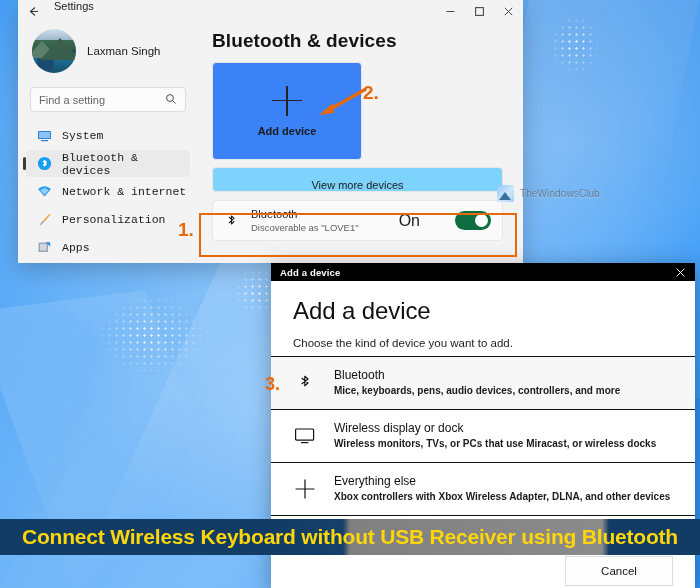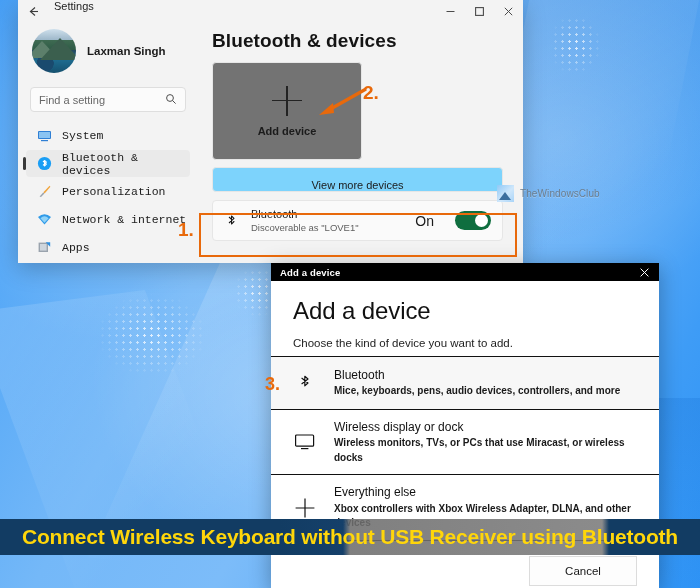--- a/index.html
+++ b/index.html
@@ -129,21 +129,21 @@
   #avatar::before {
     content: ""; position: absolute; left: -6px; top: 12px;
     border-left: 16px solid transparent; border-right: 16px solid transparent;
     border-bottom: 17px solid #5c7f6b;
   }
   #avatar::after {
     content: ""; position: absolute; right: -4px; top: 9px;
     border-left: 20px solid transparent; border-right: 20px solid transparent;
     border-bottom: 22px solid #3b5f4e;
   }
-  #account-name { font-size: 11.5px; color: #1b1b1b; font-weight: 700; }
+  #account-name { font-size: 11.5px; color: #1b1b1b; font-weight: 400; }
 
   #search-box {
     margin: 8px 4px 10px 4px; height: 25px;
     background: #fbfbfb; border: 1px solid #dedede; border-radius: 4px;
     display: flex; align-items: center; padding: 0 8px;
   }
   #search-input {
     border: 0; outline: none; background: transparent;
     font-family: "Liberation Sans", sans-serif; font-size: 11px; color: #5d5d5d;
     flex: 1; min-width: 0;
@@ -162,21 +162,21 @@
     content: ""; position: absolute; left: -3px; top: 7px;
     width: 3px; height: 13px; background: #3a3a3a; border-radius: 2px;
   }
   .nav-ico { width: 16px; height: 16px; display: flex; align-items: center; justify-content: center; flex: 0 0 16px; }
 
   
   #settings-main { flex: 1; background: #f3f3f3; padding: 6px 20px 0 14px; min-width: 0; }
   #page-title { font-size: 19px; color: #141414; font-weight: 600; letter-spacing: .1px; margin: 2px 0 10px 0; }
 
   #add-device-tile {
-    width: 150px; height: 98px; background: #737373; border: 1px solid #e6e6e6;
+    width: 150px; height: 98px; background: #3b82f6; border: 1px solid #e6e6e6;
     border-radius: 4px;
     display: flex; flex-direction: column; align-items: center; justify-content: center; gap: 9px;
   }
   #add-device-plus {
     width: 30px; height: 30px; position: relative;
   }
   #add-device-plus::before, #add-device-plus::after {
     content: ""; position: absolute; background: #232323;
   }
   #add-device-plus::before { left: 0; top: 14px; width: 30px; height: 1.6px; }
@@ -192,33 +192,33 @@
 
   #bluetooth-row {
     margin-top: 8px; width: 100%; height: 41px;
     background: #fafafa; border: 1px solid #e6e6e6; border-radius: 4px;
     display: flex; align-items: center; padding: 0 11px; gap: 12px;
   }
   #bt-row-icon { width: 15px; display: flex; justify-content: center; flex: 0 0 15px; }
   #bt-row-texts { flex: 1; min-width: 0; }
   #bt-row-title { font-size: 11px; color: #161616; line-height: 1.35; }
   #bt-row-sub { font-size: 9.5px; color: #5f5f5f; line-height: 1.35; }
-  #bt-toggle-state { font-size: 14px; color: #1b1b1b; margin-right: 9px; }
+  #bt-toggle-state { font-size: 16px; color: #1b1b1b; margin-right: 23px; }
   #bt-toggle {
     width: 36px; height: 19px; border-radius: 10px; background: #0f6e3f;
     position: relative; flex: 0 0 36px;
   }
   #bt-toggle::after {
     content: ""; position: absolute; right: 3px; top: 3px;
     width: 13px; height: 13px; border-radius: 50%; background: #ffffff;
   }
 
   
   #add-device-dialog {
-    position: absolute; left: 271px; top: 263px; width: 388px; height: 325px;
+    position: absolute; left: 271px; top: 263px; width: 424px; height: 325px;
     background: #ffffff;
     box-shadow: 0 4px 20px rgba(0,0,0,.3);
     z-index: 5;
     display: flex; flex-direction: column;
     overflow: hidden;
   }
   #dialog-titlebar {
     height: 18px; background: #000000; color: #ffffff;
     display: flex; align-items: center; padding-left: 9px;
     flex: 0 0 18px;
@@ -372,35 +372,35 @@
               <circle cx="7.5" cy="7.5" r="6.6" fill="#1a9ef5"></circle>
               <path d="M6 5 L9.4 8.2 L7.5 10 V4.4 L9.4 6.2 L6 9.4" fill="none" stroke="#ffffff" stroke-width="1.05" stroke-linejoin="round"></path>
             </svg>
           </span>
           <span>Bluetooth &amp; devices</span>
         </div>
 
         <div class="nav-item">
           <span class="nav-ico">
             <svg width="15" height="15" viewBox="0 0 15 15">
-              <path d="M12.6 1.8 L6.4 8.2 L7.6 9.4 L13.4 2.8 Z" fill="#f0a43c"></path>
-              <path d="M6.2 8.4 L7.4 9.6 L4 13 L2.6 12.4 Z" fill="#9aa3ad"></path>
-            </svg>
-          </span>
-          <span>Personalization</span>
+              <path d="M1 5 Q7.5 -0.6 14 5 L7.5 12.6 Z" fill="#2f9ae8"></path>
+              <path d="M3.4 6.2 Q7.5 2.4 11.6 6.2 L7.5 10.8 Z" fill="#8fd2f7"></path>
+            </svg>
+          </span>
+          <span>Network &amp; internet</span>
         </div>
 
         <div class="nav-item">
           <span class="nav-ico">
             <svg width="15" height="15" viewBox="0 0 15 15">
-              <path d="M1 5 Q7.5 -0.6 14 5 L7.5 12.6 Z" fill="#2f9ae8"></path>
-              <path d="M3.4 6.2 Q7.5 2.4 11.6 6.2 L7.5 10.8 Z" fill="#8fd2f7"></path>
-            </svg>
-          </span>
-          <span>Network &amp; internet</span>
+              <path d="M12.6 1.8 L6.4 8.2 L7.6 9.4 L13.4 2.8 Z" fill="#f0a43c"></path>
+              <path d="M6.2 8.4 L7.4 9.6 L4 13 L2.6 12.4 Z" fill="#9aa3ad"></path>
+            </svg>
+          </span>
+          <span>Personalization</span>
         </div>
 
         <div class="nav-item">
           <span class="nav-ico">
             <svg width="15" height="15" viewBox="0 0 15 15">
               <rect x="1.6" y="2.6" width="9.4" height="9.4" fill="#9aa3ad"></rect>
               <rect x="3" y="4" width="6.6" height="6.6" fill="#cfd6dd"></rect>
               <path d="M8.6 2.2 L13.2 2.2 L13.2 6.8 Z" fill="#2f8fe0"></path>
             </svg>
           </span>

